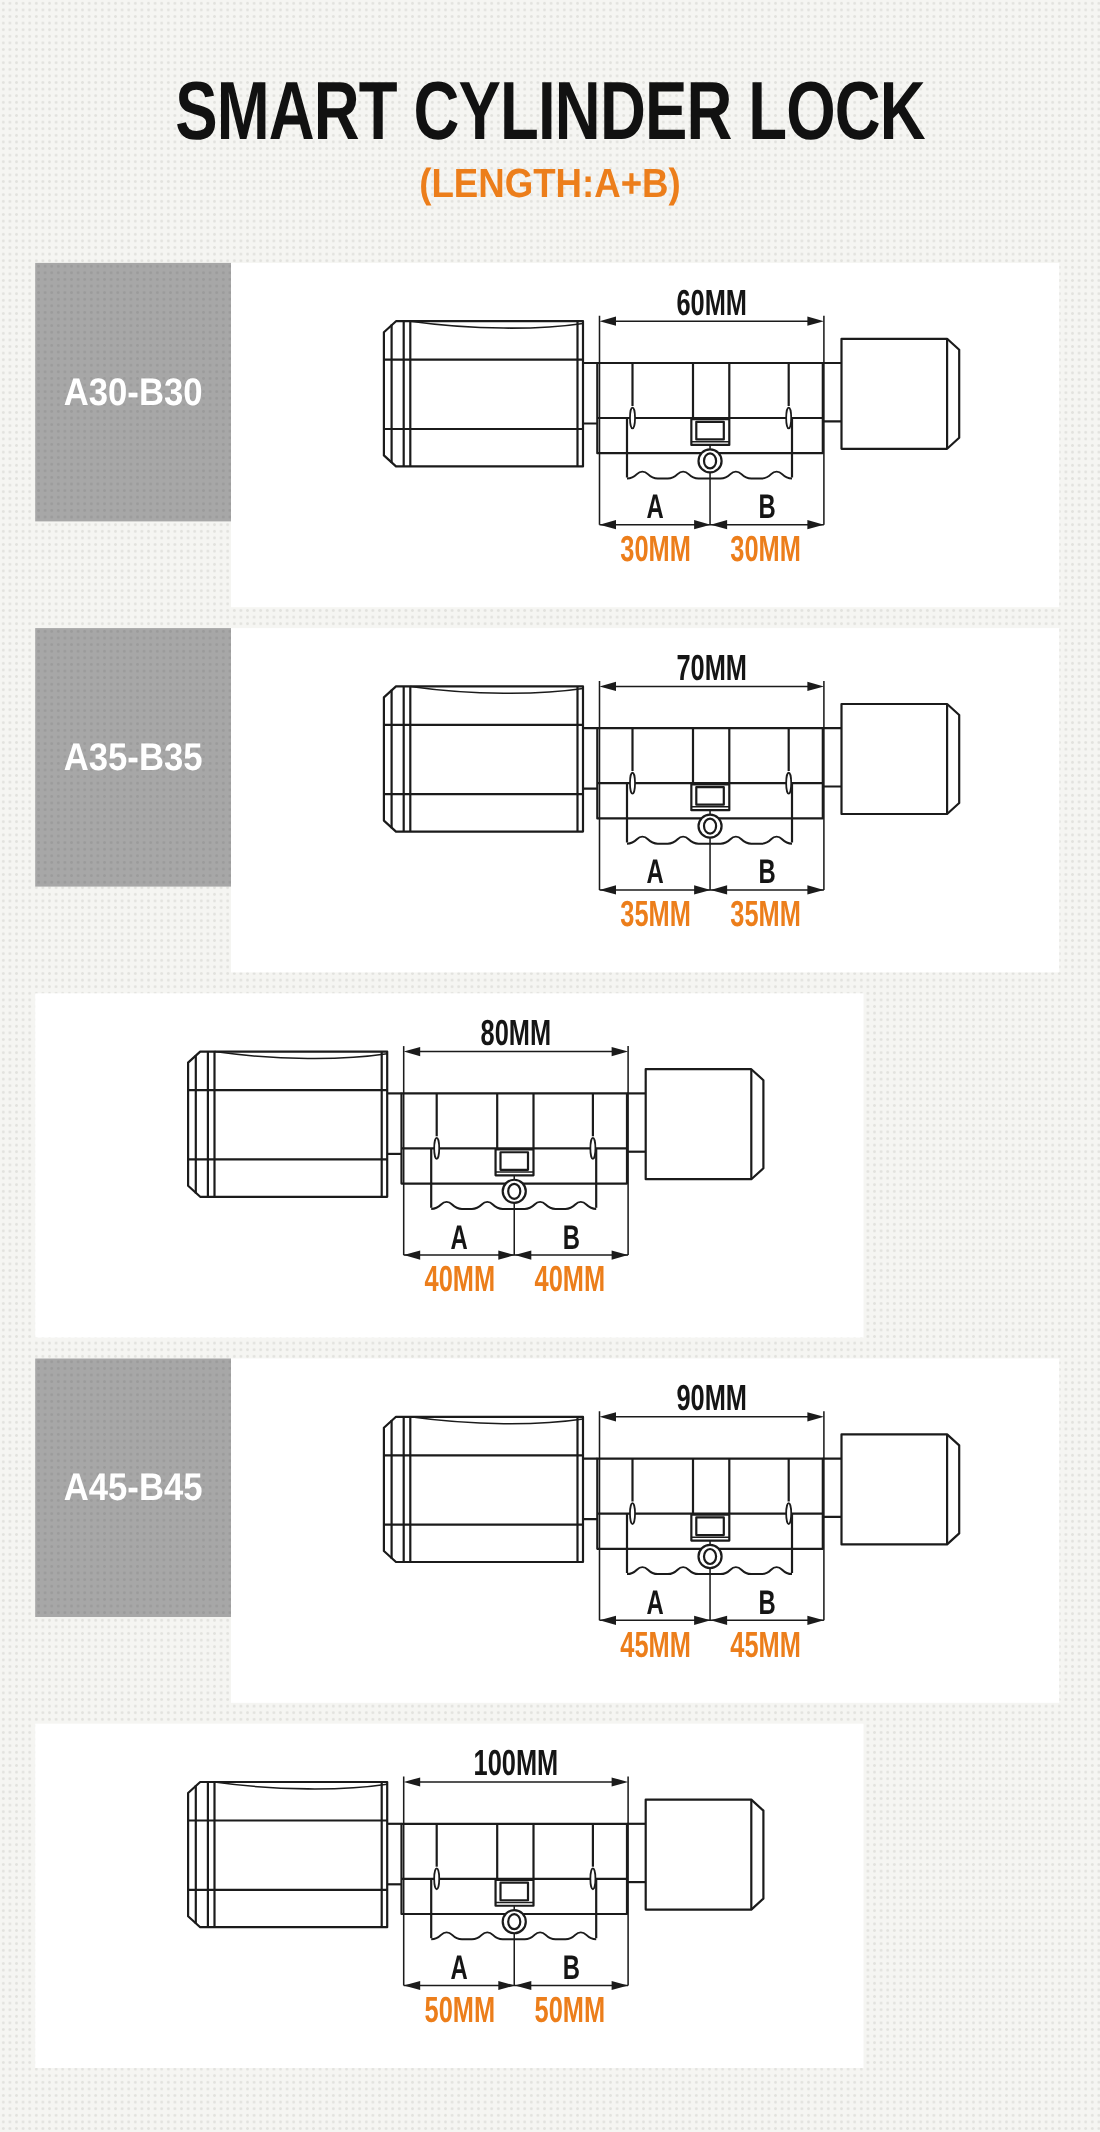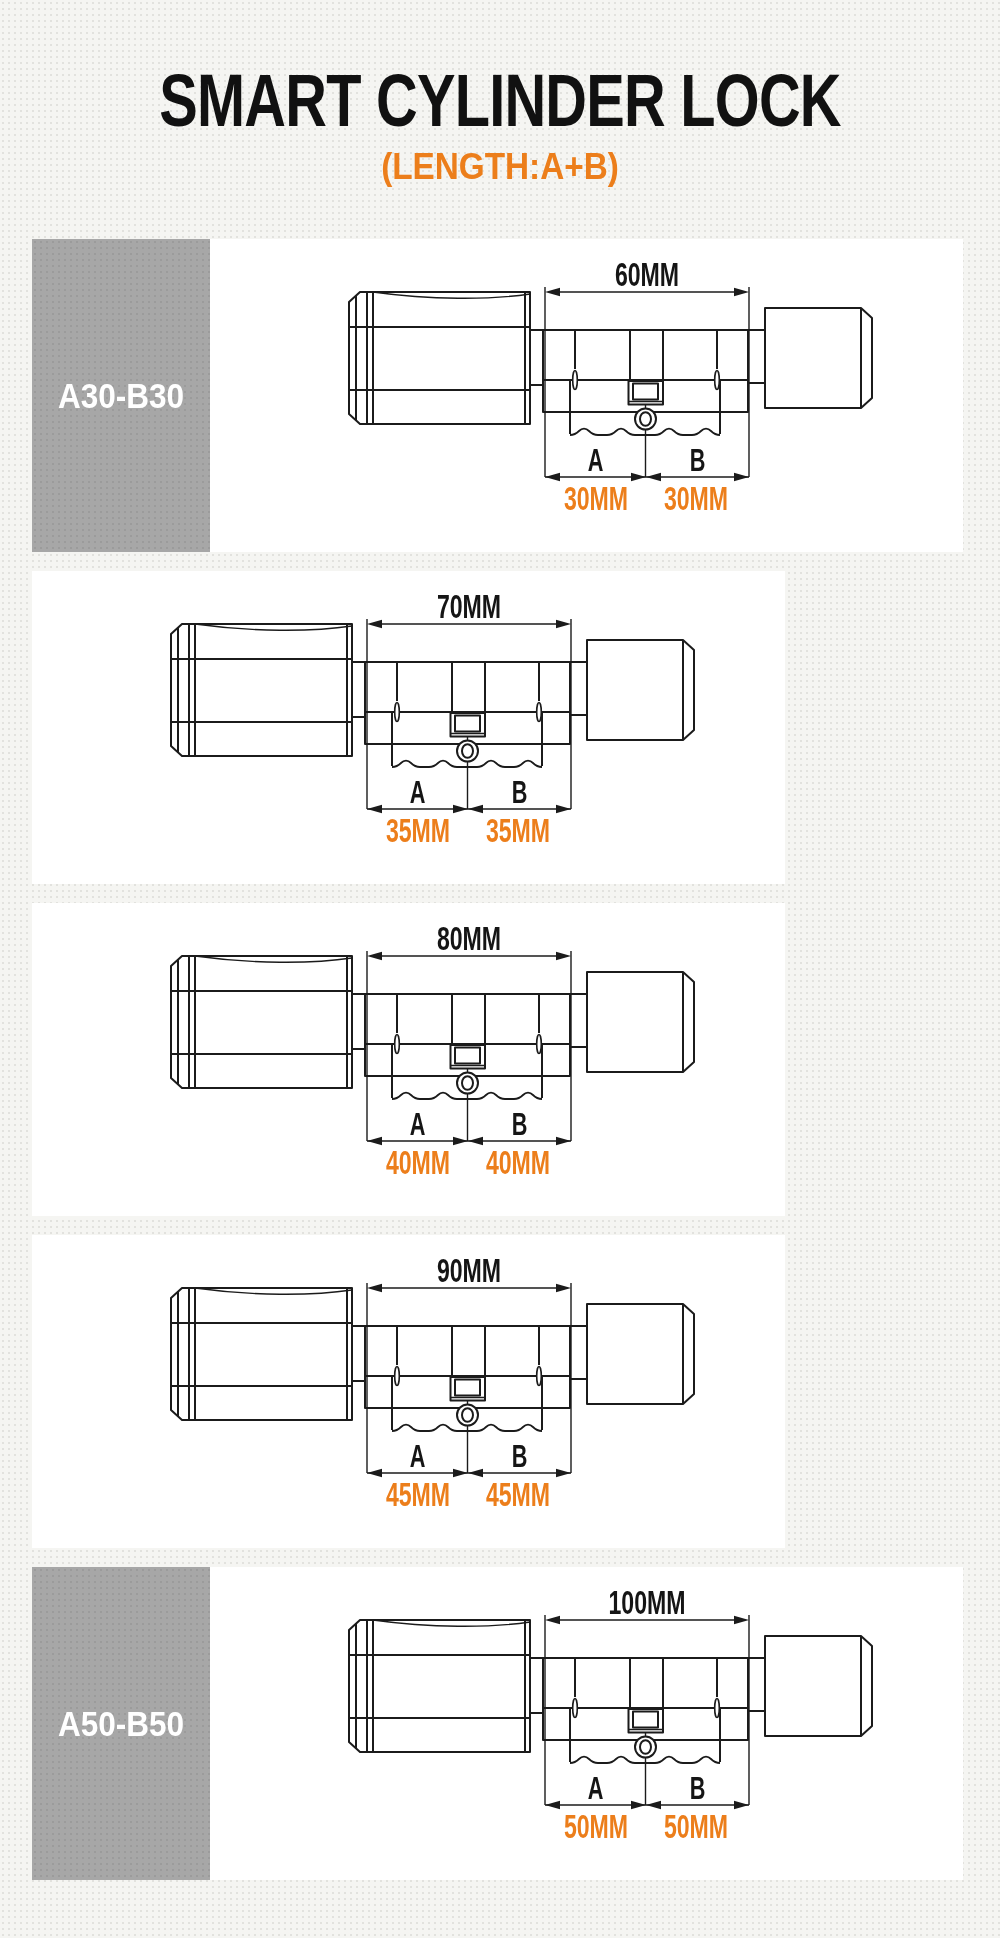--- a/index.html
+++ b/index.html
@@ -30,21 +30,21 @@
     color:#ec7e1b; letter-spacing:0px;
     transform:scaleX(0.9); transform-origin:50% 50%;
     white-space:nowrap;
   }
   
   .row {
     position:absolute; left:32px; width:931px; height:313px;
     display:flex;
   }
   .row-label {
-    width:178px; height:313px; flex:0 0 178px;
+    width:178px; height:235px; flex:0 0 178px;
     background-color:#a7a7a7;
     background-image: radial-gradient(circle, #9b9b9b 1.05px, rgba(0,0,0,0) 1.4px);
     background-size:6px 6px;
     display:flex; align-items:center; justify-content:center;
   }
   .row-label-text {
     color:#ffffff; font-size:35px; font-weight:700; line-height:1;
     transform:scaleX(0.9); transform-origin:50% 50%;
     white-space:nowrap;
   }
@@ -148,20 +148,23 @@
       </svg>
     <div class="dim-total">60MM</div>
     <div class="dim-letter a">A</div>
     <div class="dim-letter b">B</div>
     <div class="dim-value a">30MM</div>
     <div class="dim-value b">30MM</div>
   </div>
 </section>
 
 <section class="row" style="top:571px">
+  <div class="row-label">
+    <span class="row-label-text">A35-B35</span>
+  </div>
   <div class="row-panel">
     <svg class="drawing" viewBox="0 0 753 313" width="753" height="313">
         <use href="#lock-drawing"></use>
       </svg>
     <div class="dim-total">70MM</div>
     <div class="dim-letter a">A</div>
     <div class="dim-letter b">B</div>
     <div class="dim-value a">35MM</div>
     <div class="dim-value b">35MM</div>
   </div>
@@ -174,36 +177,36 @@
       </svg>
     <div class="dim-total">80MM</div>
     <div class="dim-letter a">A</div>
     <div class="dim-letter b">B</div>
     <div class="dim-value a">40MM</div>
     <div class="dim-value b">40MM</div>
   </div>
 </section>
 
 <section class="row" style="top:1235px">
+  <div class="row-label">
+    <span class="row-label-text">A45-B45</span>
+  </div>
   <div class="row-panel">
     <svg class="drawing" viewBox="0 0 753 313" width="753" height="313">
         <use href="#lock-drawing"></use>
       </svg>
     <div class="dim-total">90MM</div>
     <div class="dim-letter a">A</div>
     <div class="dim-letter b">B</div>
     <div class="dim-value a">45MM</div>
     <div class="dim-value b">45MM</div>
   </div>
 </section>
 
 <section class="row" style="top:1567px">
-  <div class="row-label">
-    <span class="row-label-text">A50-B50</span>
-  </div>
   <div class="row-panel">
     <svg class="drawing" viewBox="0 0 753 313" width="753" height="313">
         <use href="#lock-drawing"></use>
       </svg>
     <div class="dim-total">100MM</div>
     <div class="dim-letter a">A</div>
     <div class="dim-letter b">B</div>
     <div class="dim-value a">50MM</div>
     <div class="dim-value b">50MM</div>
   </div>

